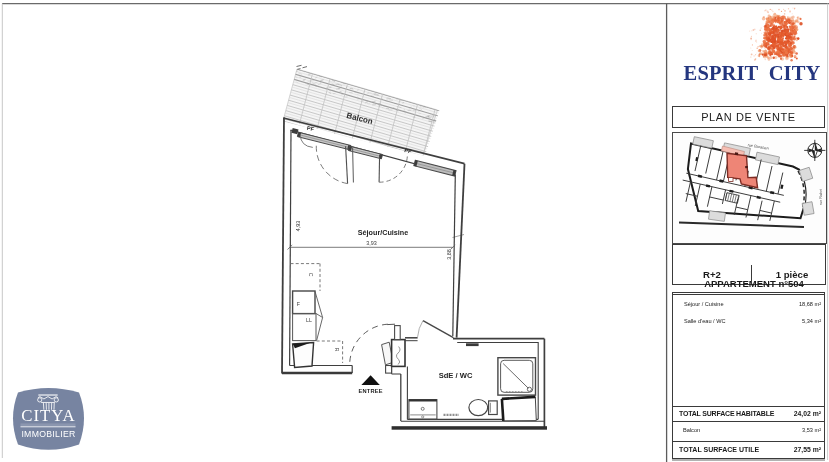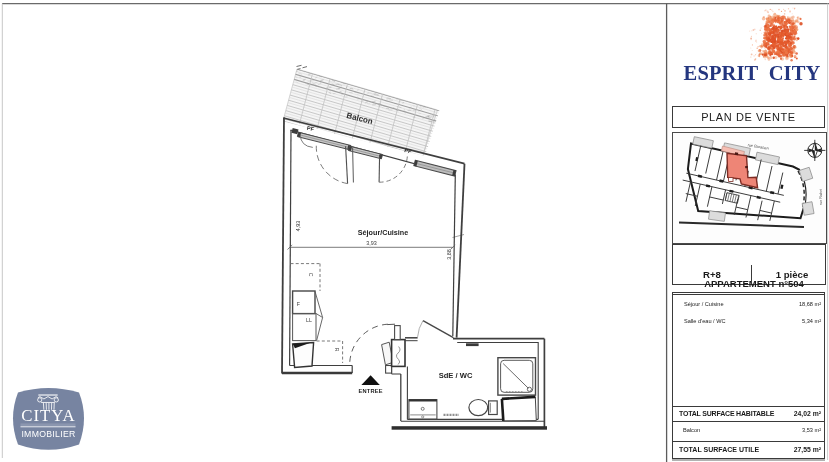--- a/index.html
+++ b/index.html
@@ -1149,21 +1149,21 @@
 <polygon points="134.8,15.2 141.8,17.4 134.8,19.6 136.1,17.4" fill="#222" stroke="none"></polygon>
 <polygon points="148.8,15.2 141.8,17.4 148.8,19.6 147.5,17.4" fill="#222" stroke="none"></polygon>
 </g>
 </svg>
 </div>
 
 <div class="abs" style="left:672px;top:244px;width:152px;height:39px;border:1.3px solid #3a3a3a;">
 
   <div class="abs" style="left:0;top:0;width:100%;height:19.5px;border-bottom:1.2px solid #3a3a3a;text-align:center;line-height:20px;font-weight:700;font-size:9.5px;color:#1a1a1a;text-indent:10px;margin-top:29px;">APPARTEMENT n°504</div>
 
-  <div class="abs" style="left:0;top:19.5px;width:78px;height:19.5px;border-right:1.2px solid #3a3a3a;text-align:center;line-height:20px;font-weight:700;font-size:9.6px;color:#1a1a1a;">R+8</div>
+  <div class="abs" style="left:0;top:19.5px;width:78px;height:19.5px;border-right:1.2px solid #3a3a3a;text-align:center;line-height:20px;font-weight:700;font-size:9.6px;color:#1a1a1a;">R+2</div>
 
   <div class="abs" style="left:79px;top:19.5px;width:73px;height:19.5px;text-align:center;line-height:20px;font-weight:700;font-size:9.6px;color:#1a1a1a;text-indent:7px;">1 pièce</div>
 </div>
 
 <div class="abs" style="left:672px;top:291.5px;width:151px;height:165px;border:1.3px solid #3a3a3a;font-size:5.6px;color:#1a1a1a;">
 
   <div class="abs" style="left:11px;top:8.5px;">Séjour / Cuisine</div>
   <div class="abs" style="right:3px;top:8.5px;">18,68 m²</div>
 
   <div class="abs" style="left:11px;top:25.5px;">Salle d'eau / WC</div>

